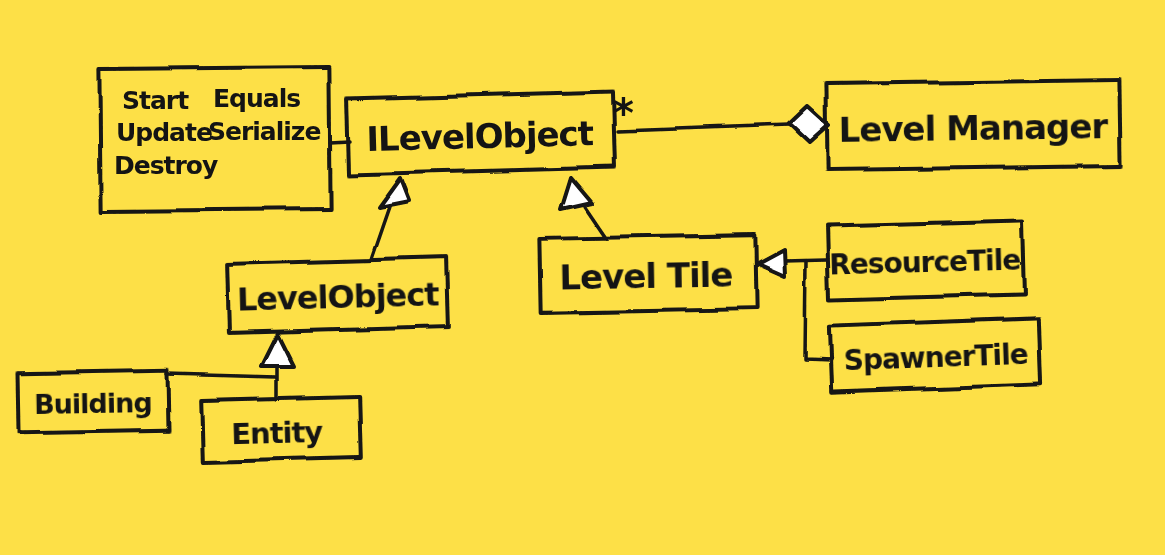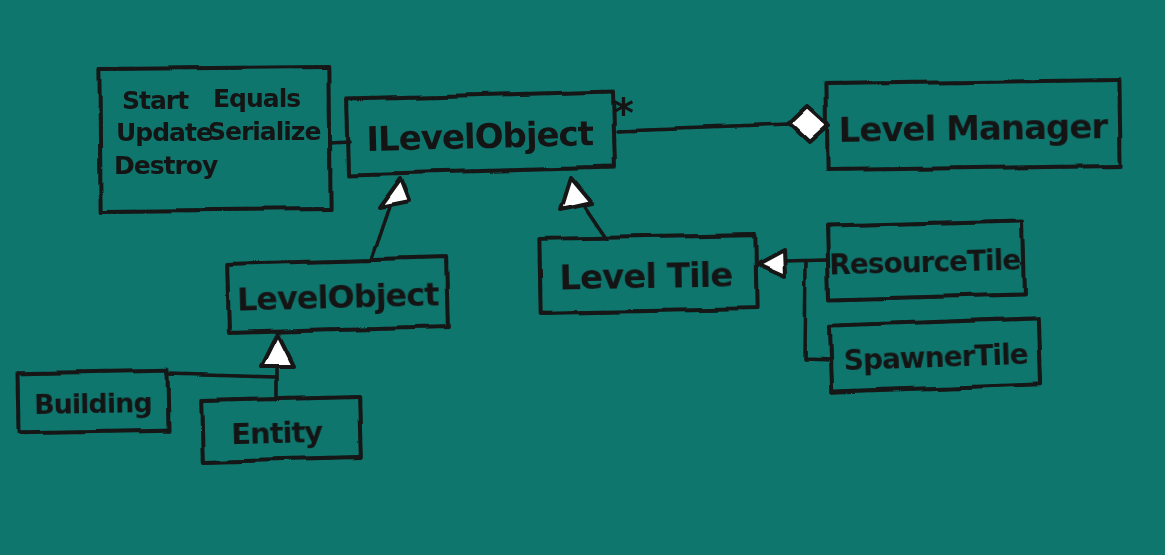--- a/index.html
+++ b/index.html
@@ -1,20 +1,20 @@
 <!DOCTYPE html>
 <html><head>
 <meta charset="utf-8">
 <style>
   html, body { margin: 0; padding: 0; background: #ffffff; }
   .canvas {
     position: relative;
     width: 1165px;
     height: 555px;
-    background: #0f766e;
+    background: #fde047;
     overflow: hidden;
     font-family: "DejaVu Sans", sans-serif;
   }
   svg { display: block; }
   .ink-shapes {
     stroke: #141414;
     fill: none;
     stroke-width: 4;
     stroke-linecap: round;
     stroke-linejoin: round;

